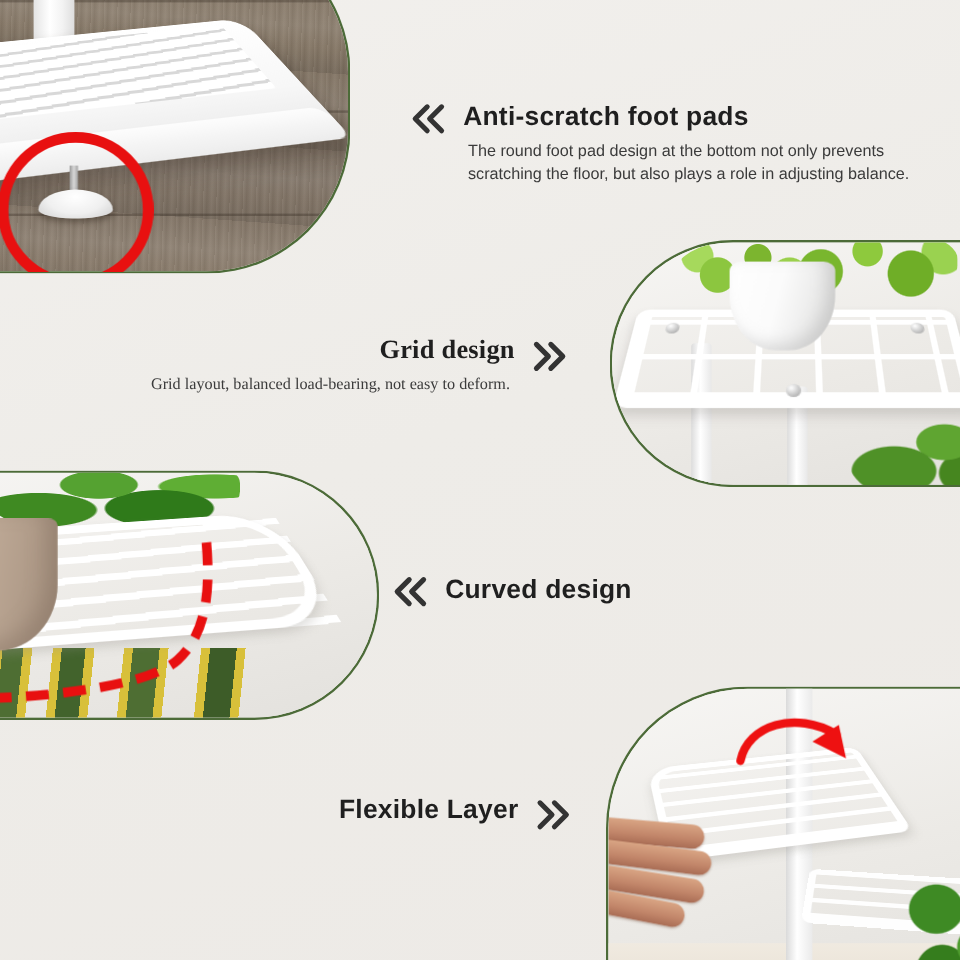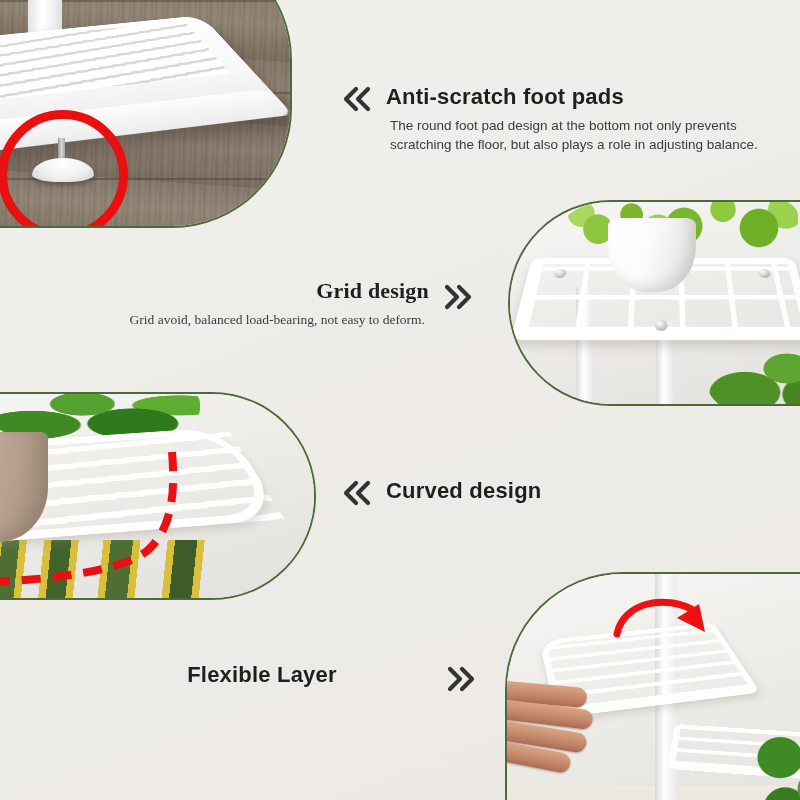--- a/index.html
+++ b/index.html
@@ -346,25 +346,25 @@
     white-space: pre-wrap;
   }
 
   #feat-footpad { left: 340px; top: 68px; width: 450px; }
   #feat-footpad .txt { width: 382px; }
 
   #feat-grid { left: 20px; top: 262px; width: 455px; flex-direction: row-reverse; }
   #feat-grid .txt { width: 372px; text-align: right; font-family: Liberation Serif, serif; }
   #feat-grid .chev { margin-top: 22px; }
 
-  #feat-curved { left: 340px; top: 462px; width: 455px; }
+  #feat-curved { left: 325px; top: 462px; width: 455px; }
   #feat-curved .txt { width: 390px; }
 
   #feat-flex { left: 58px; top: 646px; width: 420px; flex-direction: row-reverse; }
-  #feat-flex .txt { width: 340px; text-align: center; }
+  #feat-flex .txt { width: 340px; text-align: right; }
   #feat-flex .chev { margin-top: 20px; }
 </style>
 </head>
 <body>
 
 <div class="poster">
 
   <div class="panel" id="panel-footpad">
     <div class="panel-inner">
       <div class="wood">
@@ -398,21 +398,21 @@
 
   <div class="feature" id="feat-grid">
     <span class="chev">
       <svg width="34" height="26" viewBox="0 0 34 26" aria-hidden="true">
         <path d="M6 3 L16 13 L6 23" fill="none" stroke="#333333" stroke-width="4.2" stroke-linecap="round" stroke-linejoin="round"></path>
         <path d="M18 3 L28 13 L18 23" fill="none" stroke="#333333" stroke-width="4.2" stroke-linecap="round" stroke-linejoin="round"></path>
       </svg>
     </span>
     <div class="txt">
       <p class="title">Grid design</p>
-      <p class="desc">Grid avoid, balanced load-bearing, not easy to deform.</p>
+      <p class="desc">Grid layout, balanced load-bearing, not easy to deform.</p>
     </div>
   </div>
 
   <div class="panel" id="panel-grid">
     <div class="panel-inner">
       <div class="studio-bg"></div>
 
       <div class="foliage" style="left:52px;top:-4px;width:120px;height:52px;background:radial-gradient(circle at 30% 60%, #8cc63f 0 16%, transparent 17%), radial-gradient(circle at 58% 32%, #7cb52f 0 14%, transparent 15%), radial-gradient(circle at 80% 62%, #9bd04d 0 15%, transparent 16%), radial-gradient(circle at 16% 30%, #a6d95c 0 12%, transparent 13%);"></div>
       <div class="foliage" style="left:138px;top:-10px;width:150px;height:62px;background:radial-gradient(circle at 24% 55%, #79b62e 0 15%, transparent 16%), radial-gradient(circle at 50% 28%, #8ec93d 0 14%, transparent 15%), radial-gradient(circle at 74% 58%, #6fae27 0 16%, transparent 17%), radial-gradient(circle at 92% 30%, #9ad250 0 12%, transparent 13%);"></div>
 

